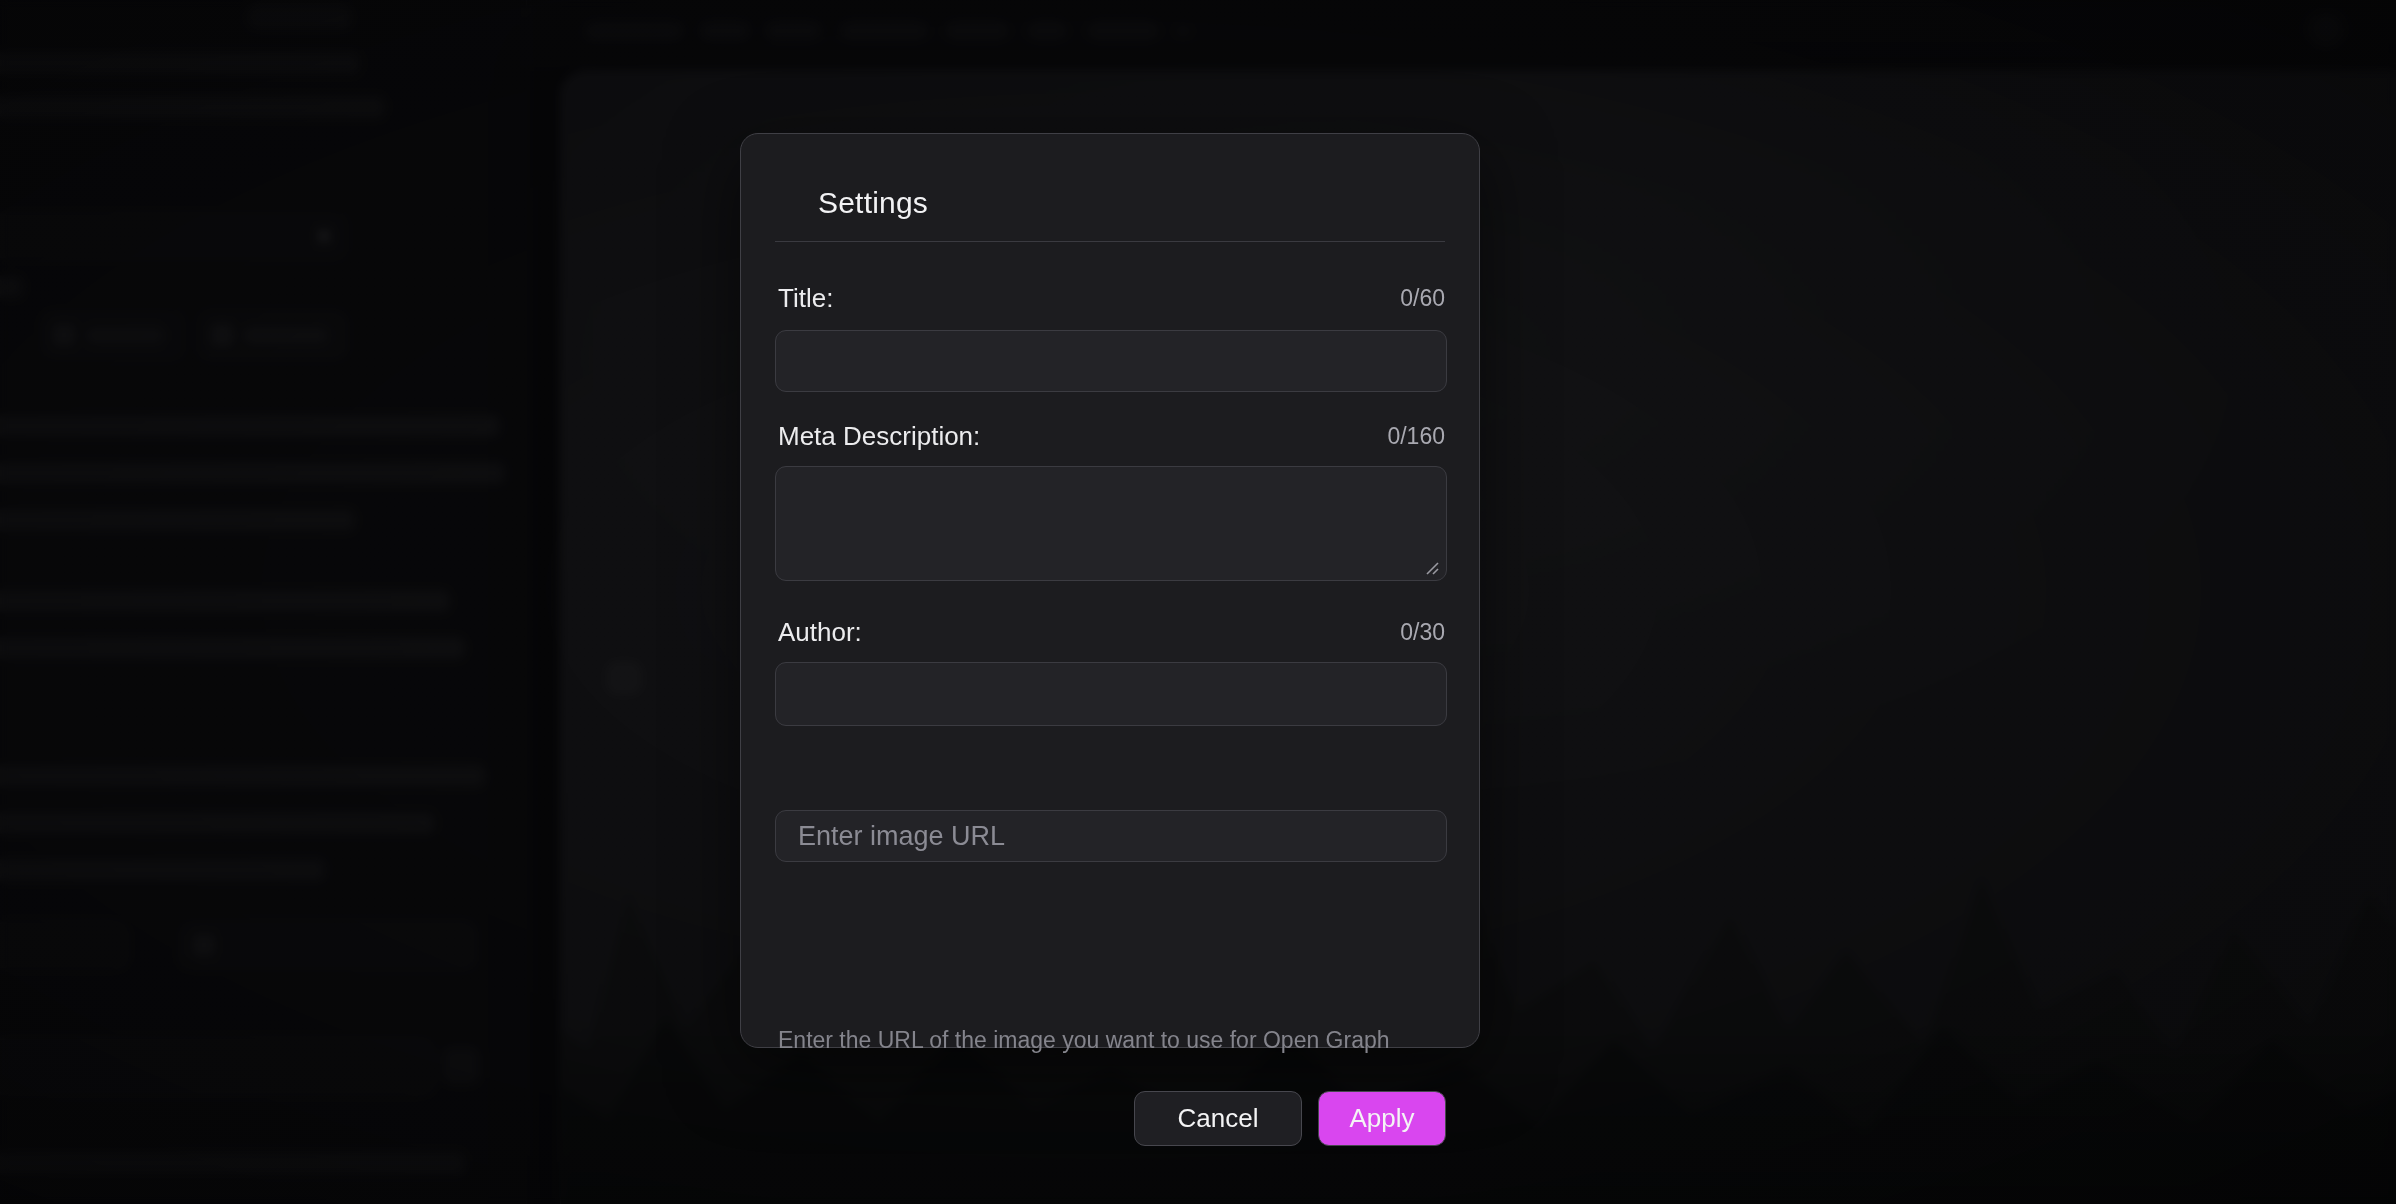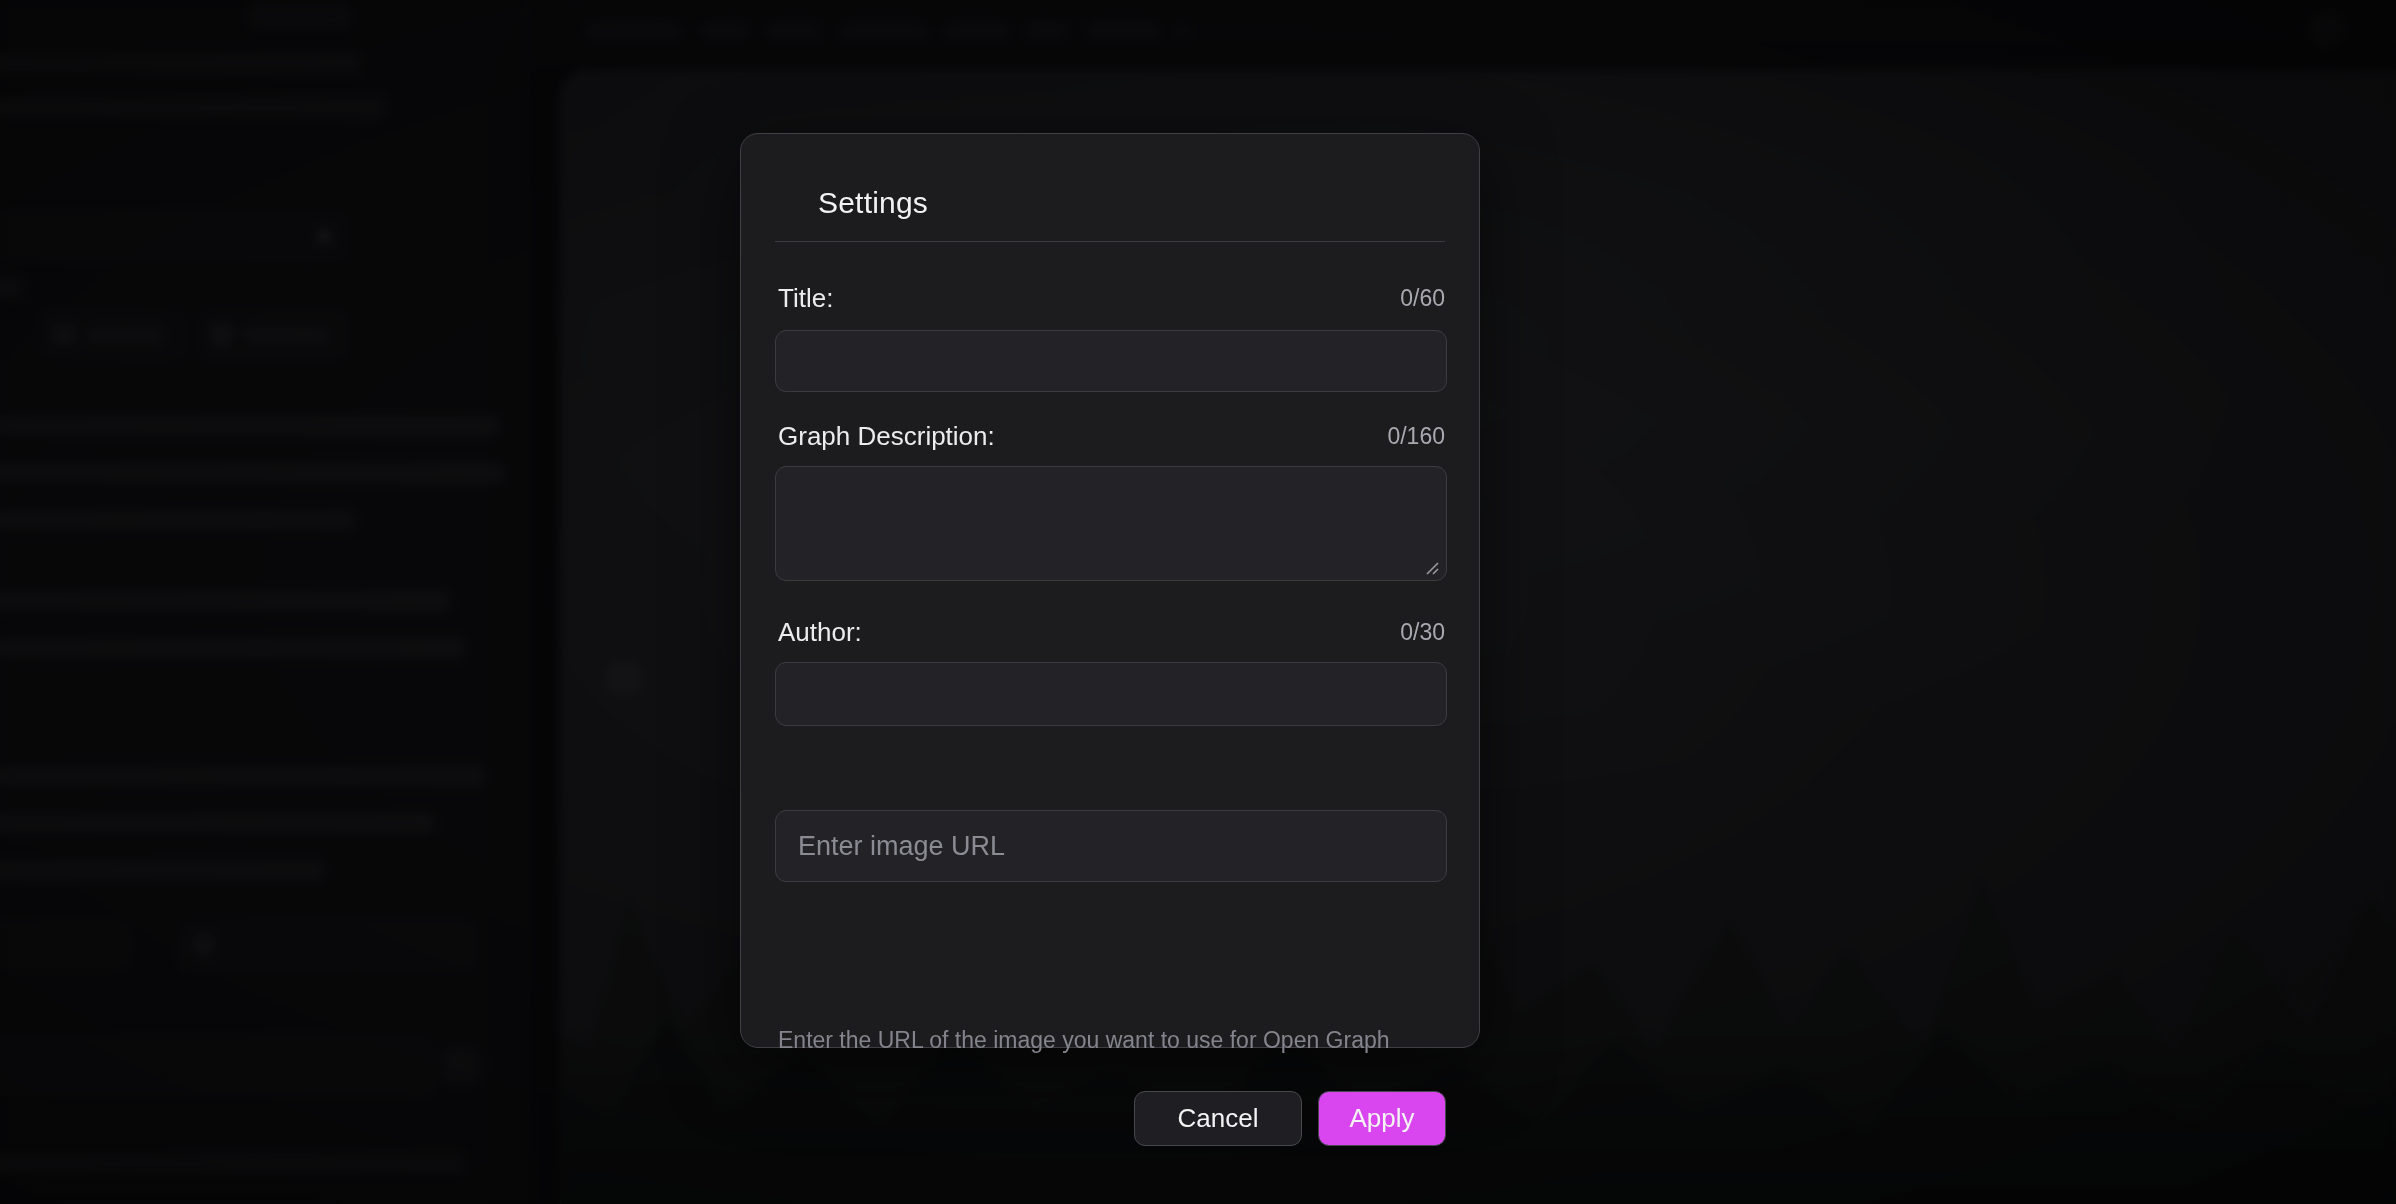--- a/index.html
+++ b/index.html
@@ -197,35 +197,35 @@
   <div class="dialog-title">Settings</div>
   <div class="dialog-divider"></div>
 
   <div class="field-label-row" style="top:148px;">
     <span class="field-label">Title:</span>
     <span class="field-counter">0/60</span>
   </div>
   <input class="text-input" style="top: 196px; height: 62px;" type="text" value="">
 
   <div class="field-label-row" style="top:286px;">
-    <span class="field-label">Graph Description:</span>
+    <span class="field-label">Meta Description:</span>
     <span class="field-counter">0/160</span>
   </div>
   <textarea class="text-area" style="top: 332px; height: 115px;"></textarea>
   <svg class="resize-grip" style="top:425px;" viewBox="0 0 16 16">
     <line x1="4" y1="15" x2="15" y2="4" stroke="#9a9aa2" stroke-width="1.6"></line>
     <line x1="10" y1="15" x2="15" y2="10" stroke="#9a9aa2" stroke-width="1.6"></line>
   </svg>
 
   <div class="field-label-row" style="top:482px;">
     <span class="field-label">Author:</span>
     <span class="field-counter">0/30</span>
   </div>
   <input class="text-input" style="top: 528px; height: 64px;" type="text" value="">
 
-  <input class="text-input" style="top: 676px; height: 72px;" type="text" placeholder="Enter image URL">
+  <input class="text-input" style="top: 676px; height: 52px;" type="text" placeholder="Enter image URL">
   <div class="helper-text">Enter the URL of the image you want to use for Open Graph</div>
 
   <div class="btn-row">
     <button class="btn btn-cancel">Cancel</button>
     <button class="btn btn-apply">Apply</button>
   </div>
 </div>
 
 </body></html>

